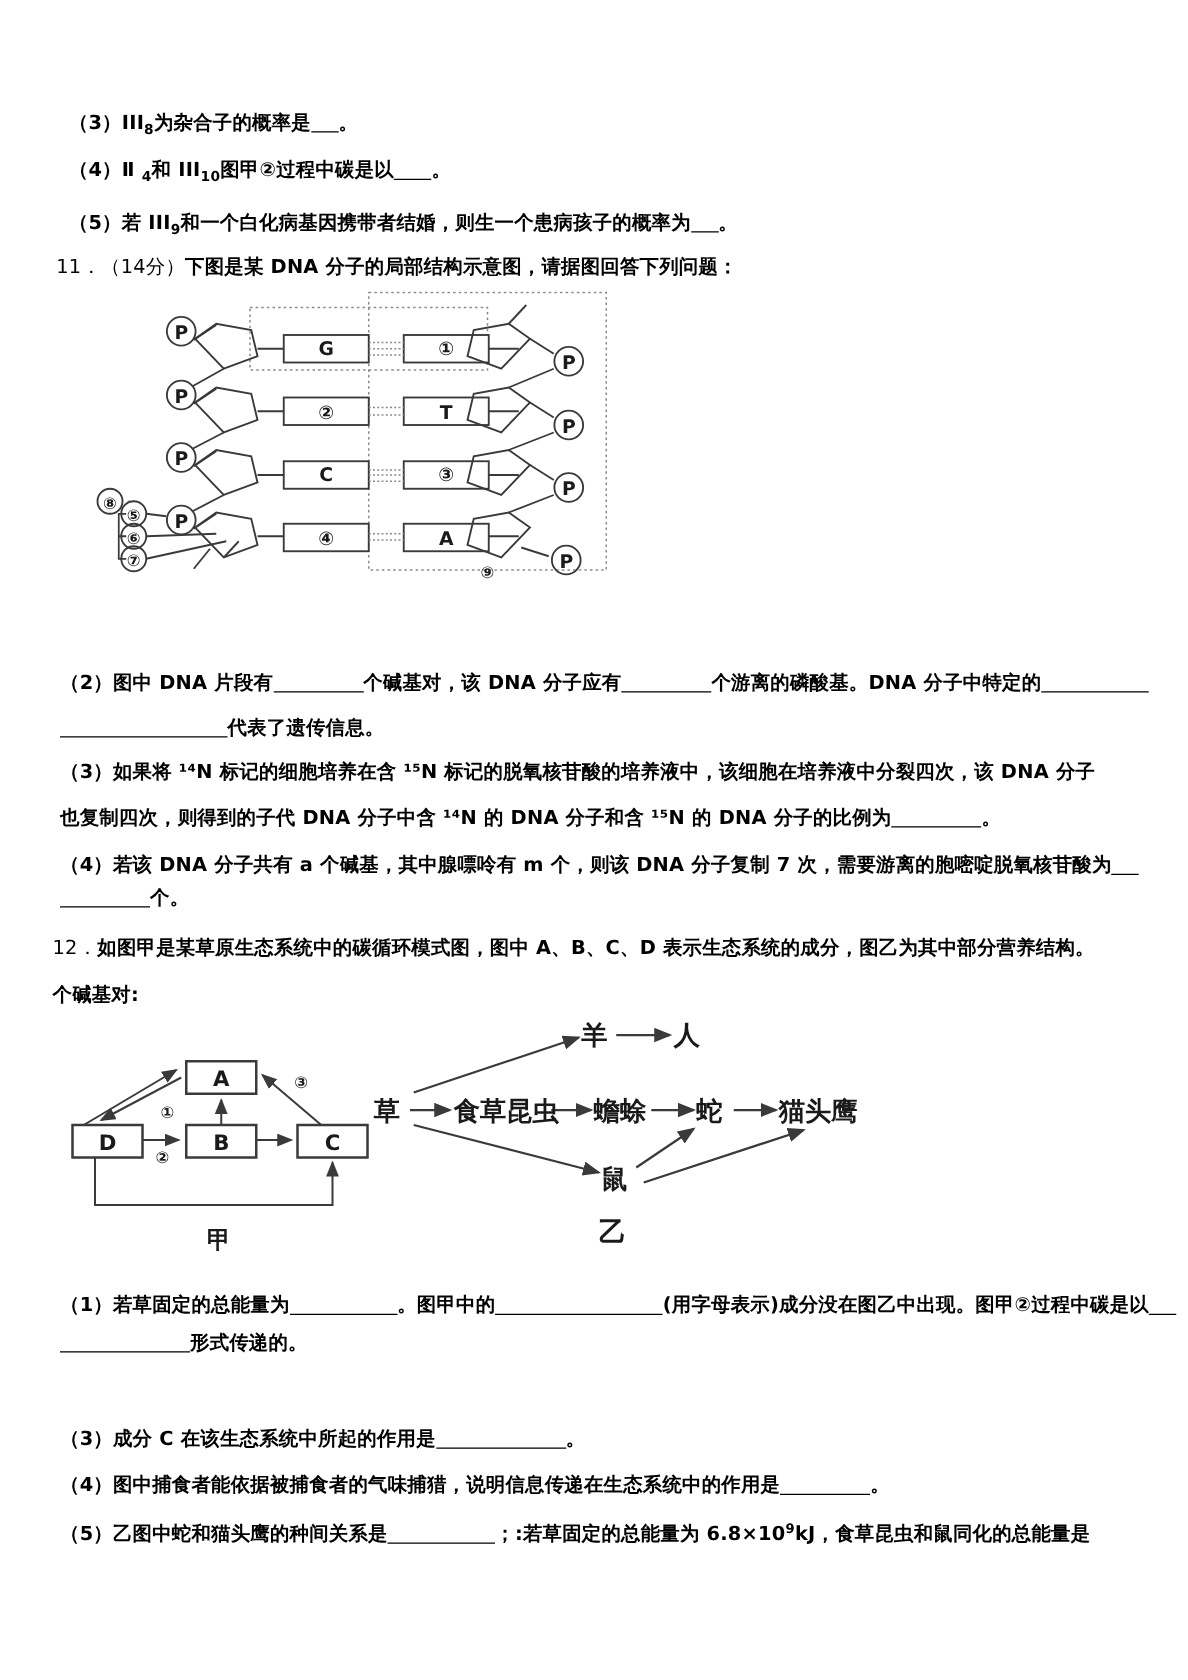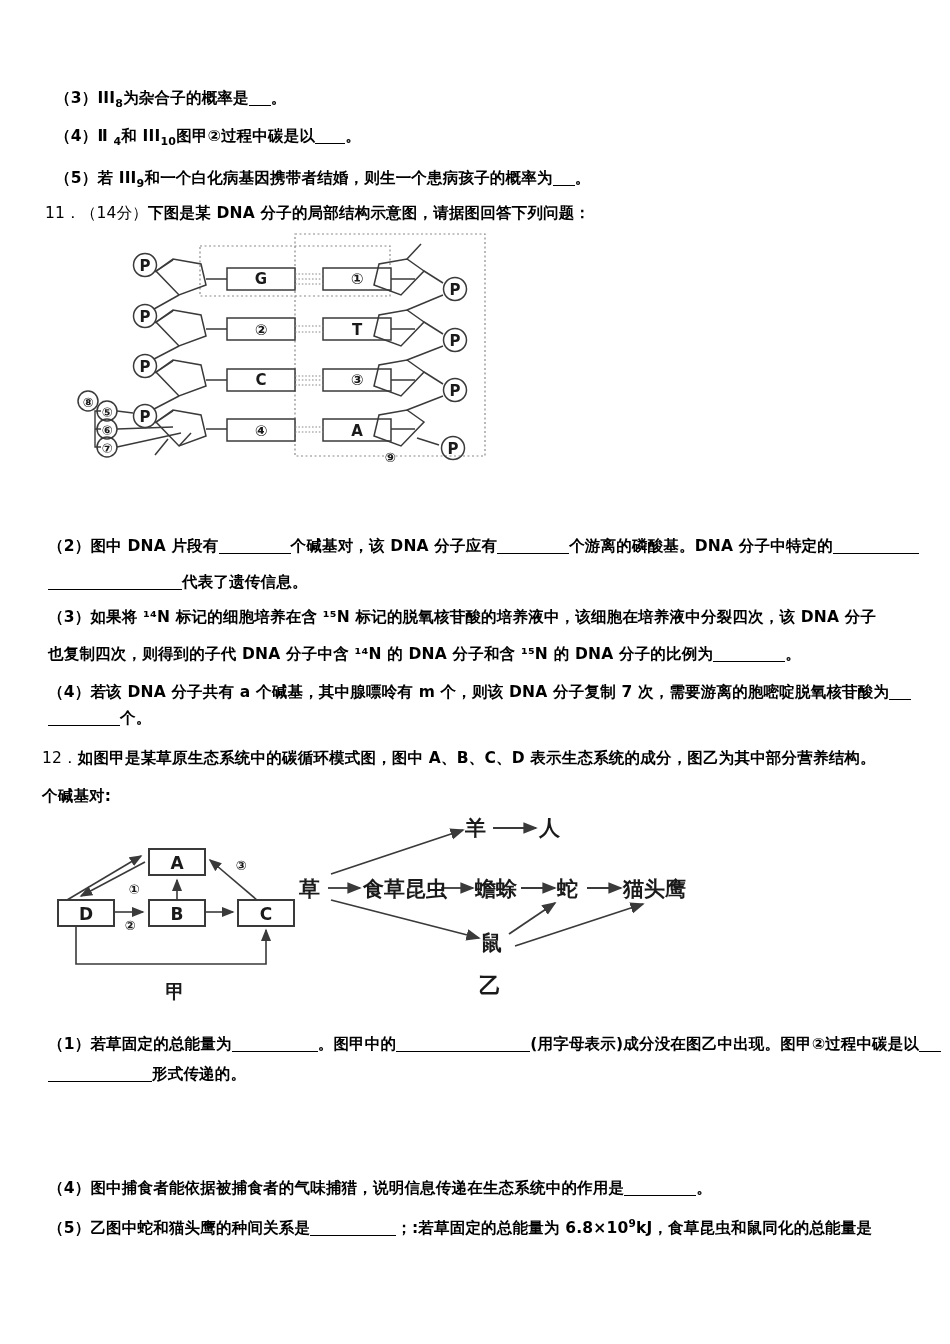--- a/index.html
+++ b/index.html
@@ -308,20 +308,23 @@
   </div>
 
   <div class="qline" style="left:48px; top:1034px;">
     <span>（1）</span><span>若草固定的总能量为</span><span class="blank b84"></span><span>。图甲中的</span><span class="blank b130"></span><span>(用字母表示)成分没在图乙中出现。图甲②过程中碳是以</span><span class="blank b20"></span>
   </div>
   <div class="qline" style="left:48px; top:1064px;text-align:right;">
     <span class="blank b100"></span><span>形式传递的。</span>
   </div>
 
 
+  <div class="qline" style="left:48px; top:1141px;">
+    <span>（3）</span><span>成分 C 在该生态系统中所起的作用是</span><span class="blank b100"></span><span>。</span>
+  </div>
 
   <div class="qline" style="left:48px; top:1178px;">
     <span>（4）</span><span>图中捕食者能依据被捕食者的气味捕猎，说明信息传递在生态系统中的作用是</span><span class="blank b70"></span><span>。</span>
   </div>
 
   <div class="qline" style="left:48px; top:1216px;">
     <span>（5）</span><span>乙图中蛇和猫头鹰的种间关系是</span><span class="blank b84"></span><span>；:若草固定的总能量为 6.8×10</span><span class="sup">9</span><span>kJ，食草昆虫和鼠同化的总能量是</span>
   </div>
 
 </div>

